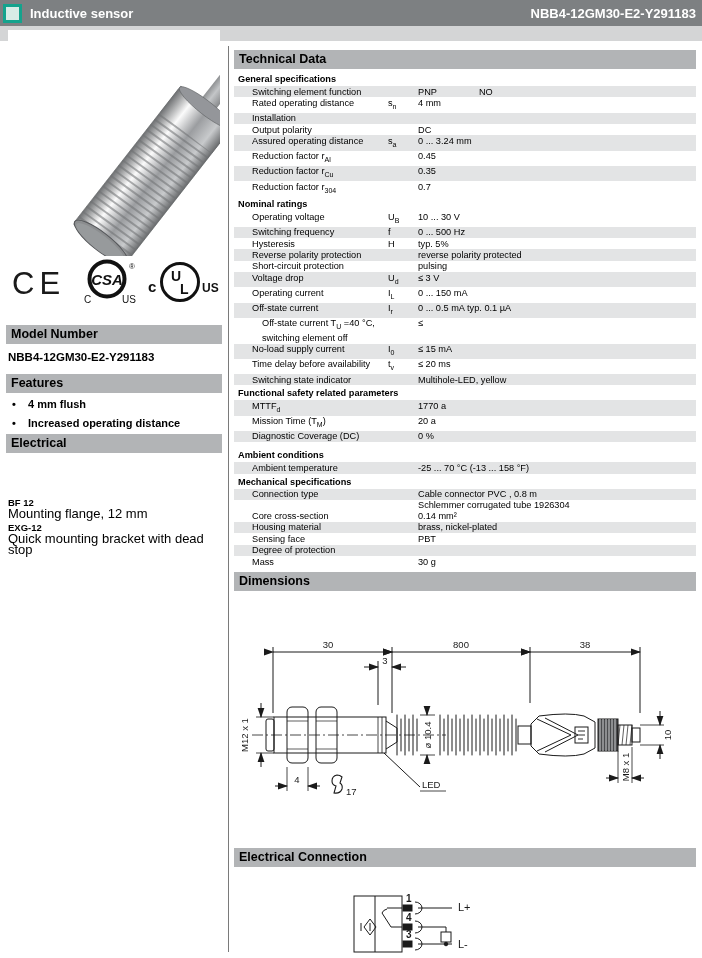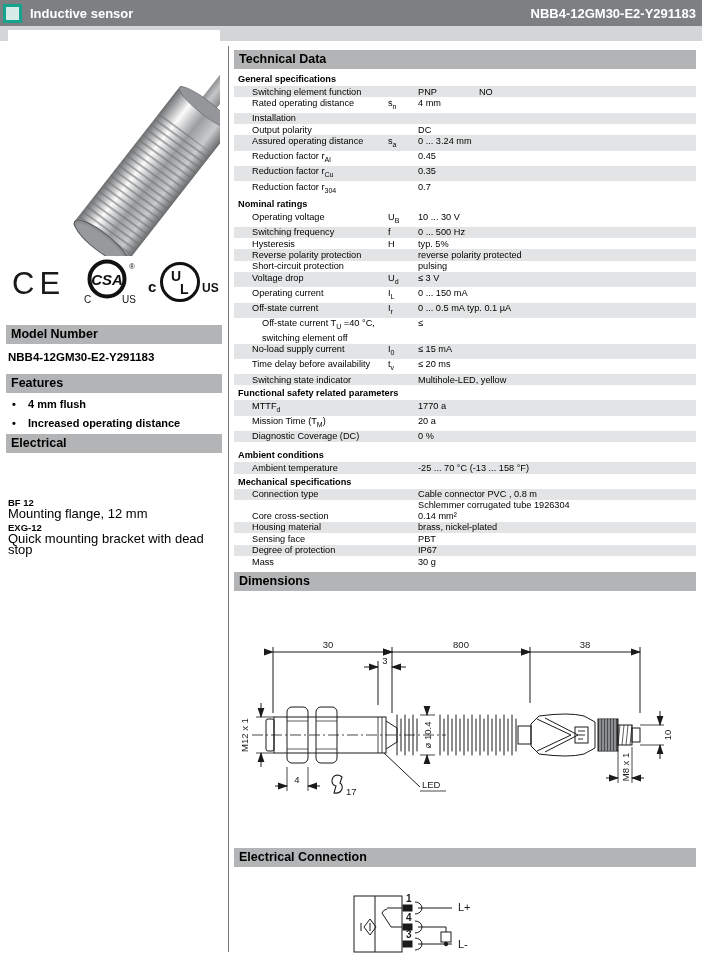--- a/index.html
+++ b/index.html
@@ -347,21 +347,20 @@
         <div class="t-line">
           <span class="lbl">Sensing face</span>
           <span class="sym"></span>
           <span class="val">PBT</span>
         </div>
       </div>
       <div class="t-row">
         <div class="t-line gray">
           <span class="lbl">Degree of protection</span>
           <span class="sym"></span>
-          <span class="val">IP67</span>
         </div>
       </div>
       <div class="t-row">
         <div class="t-line">
           <span class="lbl">Mass</span>
           <span class="sym"></span>
           <span class="val">30 g</span>
         </div>
       </div>
       <div class="sec-title">Compliance with standards and directives</div>

